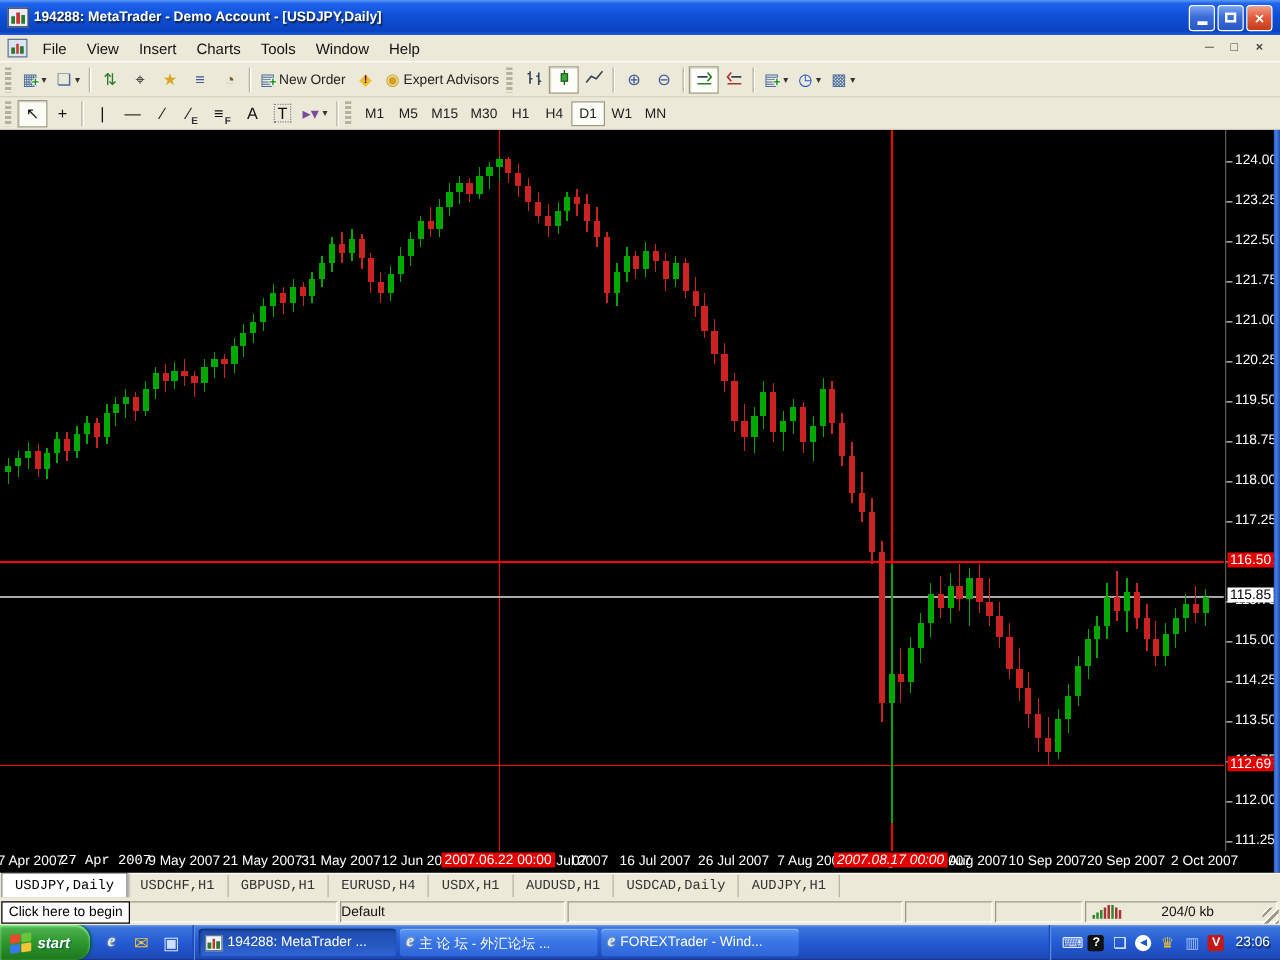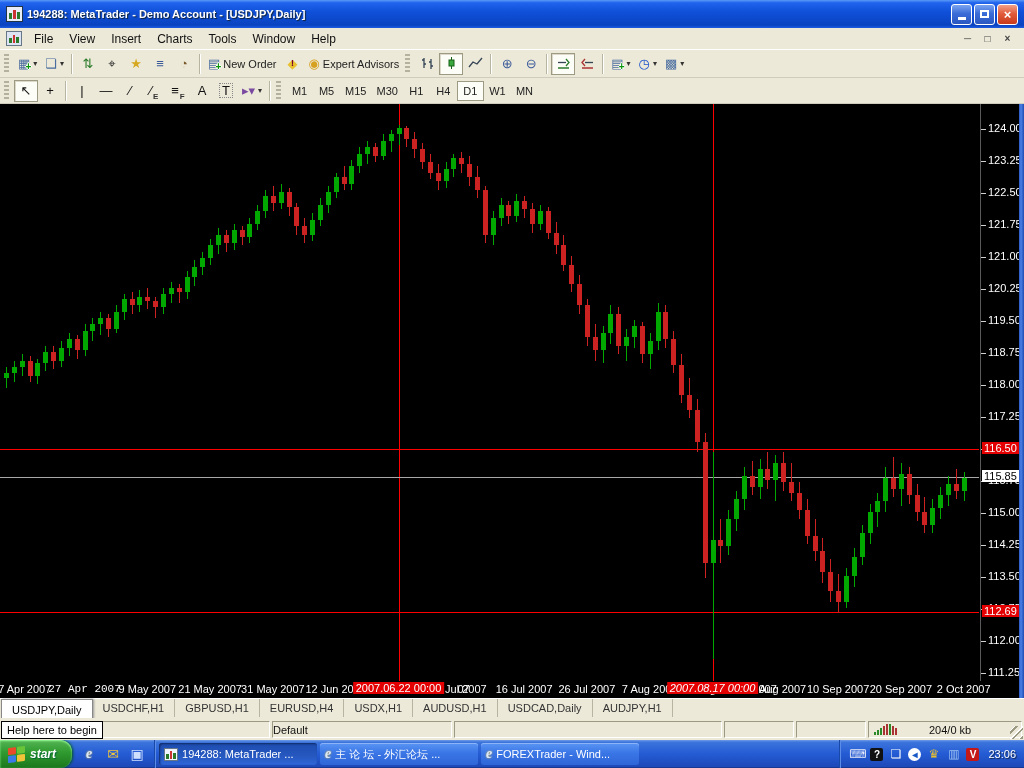--- a/index.html
+++ b/index.html
@@ -68,22 +68,22 @@
   #date-axis{position:absolute;left:0;top:577px;width:1019px;height:17px;background:#000;
     font-size:11px;color:#fff;}
   .dlab{position:absolute;top:2px;transform:translateX(-50%);white-space:nowrap;}
   .rdlab{position:absolute;top:1px;transform:translateX(-50%);background:#e40000;color:#fff;
     padding:0 3px;white-space:nowrap;}
   .rem{position:absolute;top:2px;white-space:nowrap;}
   .winborder{position:absolute;left:1019px;top:0;width:5px;height:594px;
     background:linear-gradient(90deg,#2a57c0,#4a80e8 40%,#1d4cb0);}
 
   
-  .tabsbar{height:20px;display:flex;background:#ECE9D8;
-    border-top:1px solid #fff;padding:0 1px;}
+  .tabsbar{height:20px;display:flex;align-items:flex-end;background:#ECE9D8;
+    border-top:1px solid #fff;padding:0 1px;font-family:Liberation Mono, monospace;}
   .tab{height:18px;display:flex;align-items:center;padding:0 10px;font-size:11px;color:#333;
     border-right:1px solid #b8b4a2;}
   .tab.active{background:#fff;border:1px solid #888;border-bottom:none;height:20px;
     font-weight:normal;color:#000;box-shadow:1px 0 2px #999;}
 
   
   .statusbar{height:22px;display:flex;align-items:center;gap:2px;background:#ECE9D8;padding:3px 2px 2px 2px;position:relative;}
   .spanel{height:17px;border:1px solid;border-color:#9d9a84 #fff #fff #9d9a84;display:flex;
     align-items:center;font-size:11px;color:#111;}
   .szgrip{position:absolute;right:1px;bottom:1px;width:13px;height:13px;
@@ -948,14 +948,14 @@
         <span class="trayico" style="color: rgb(255, 255, 255); background: rgb(17, 17, 17); border-radius: 2px; font-weight: bold; font-size: 10px; width: 13px; height: 13px;">?</span>
         <span class="trayico" style="color: rgb(255, 255, 255);">❏</span>
         <span class="trayico" style="color: rgb(26, 90, 200); background: rgb(255, 255, 255); border-radius: 50%; font-weight: bold; font-size: 10px; width: 13px; height: 13px;">◂</span>
         <span class="trayico" style="color: rgb(232, 192, 48);">♛</span>
         <span class="trayico" style="color: rgb(156, 192, 240);">▥</span>
         <span class="trayico" style="color: rgb(255, 255, 255); background: rgb(196, 24, 24); border-radius: 2px; font-weight: bold; font-size: 10px; width: 13px; height: 13px;">V</span>
         <span class="clock">23:06</span>
       </span>
   </div>
 
-  <div class="tooltip">Help here to begin</div>
+  <div class="tooltip">Click here to begin</div>
 </div>
 
 </body></html>

